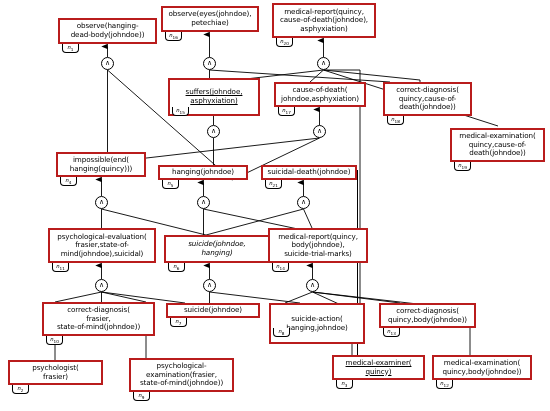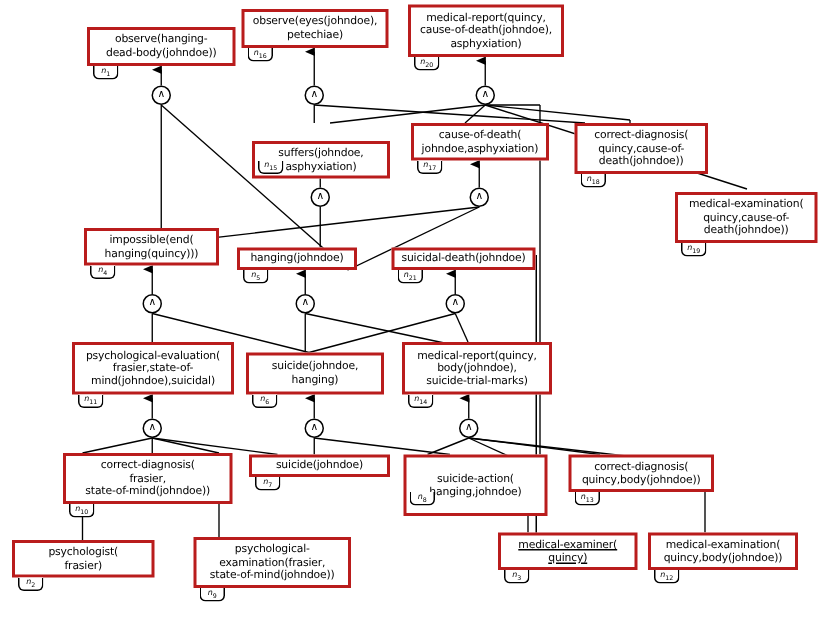--- a/index.html
+++ b/index.html
@@ -185,21 +185,21 @@
 
   <div class="node" style="left:272px; top:3px; width:104px; height:35px;">
     <span class="node-text">medical-report(quincy,
 cause-of-death(johndoe),
 asphyxiation)</span>
   </div>
   <div class="tag" style="left:276px; top:38px;">
     <span class="tag-text"><span>n</span><sub>20</sub></span>
   </div>
 
-  <div class="node" style="left:168px; top:94px; width:92px; height:25px;">
+  <div class="node" style="left:168px; top:78px; width:92px; height:38px;text-decoration:underline;">
     <span class="node-text">suffers(johndoe,
 asphyxiation)</span>
   </div>
   <div class="tag" style="left:172px; top:107px;">
     <span class="tag-text"><span>n</span><sub>15</sub></span>
   </div>
 
   <div class="node" style="left:274px; top:82px; width:92px; height:25px;">
     <span class="node-text">cause-of-death(
 johndoe,asphyxiation)</span>
@@ -227,21 +227,21 @@
   </div>
 
   <div class="node" style="left:56px; top:152px; width:90px; height:25px;">
     <span class="node-text">impossible(end(
 hanging(quincy)))</span>
   </div>
   <div class="tag" style="left:60px; top:177px;">
     <span class="tag-text"><span>n</span><sub>4</sub></span>
   </div>
 
-  <div class="node" style="left:158px; top:165px; width:80px; height:15px;">
+  <div class="node" style="left:158px; top:165px; width:90px; height:15px;">
     <span class="node-text">hanging(johndoe)</span>
   </div>
   <div class="tag" style="left:162px; top:180px;">
     <span class="tag-text"><span>n</span><sub>5</sub></span>
   </div>
 
   <div class="node" style="left:261px; top:165px; width:96px; height:15px;">
     <span class="node-text">suicidal-death(johndoe)</span>
   </div>
   <div class="tag" style="left:265px; top:180px;">
@@ -250,21 +250,21 @@
 
   <div class="node" style="left:48px; top:228px; width:108px; height:35px;">
     <span class="node-text">psychological-evaluation(
 frasier,state-of-
 mind(johndoe),suicidal)</span>
   </div>
   <div class="tag" style="left:52px; top:263px;">
     <span class="tag-text"><span>n</span><sub>11</sub></span>
   </div>
 
-  <div class="node" style="left:164px; top:235px; width:92px; height:28px;">
+  <div class="node" style="left:164px; top:235px; width:106px; height:28px;font-style:italic;">
     <span class="node-text">suicide(johndoe,
 hanging)</span>
   </div>
   <div class="tag" style="left:168px; top:263px;">
     <span class="tag-text"><span>n</span><sub>6</sub></span>
   </div>
 
   <div class="node" style="left:268px; top:228px; width:100px; height:35px;">
     <span class="node-text">medical-report(quincy,
 body(johndoe),

